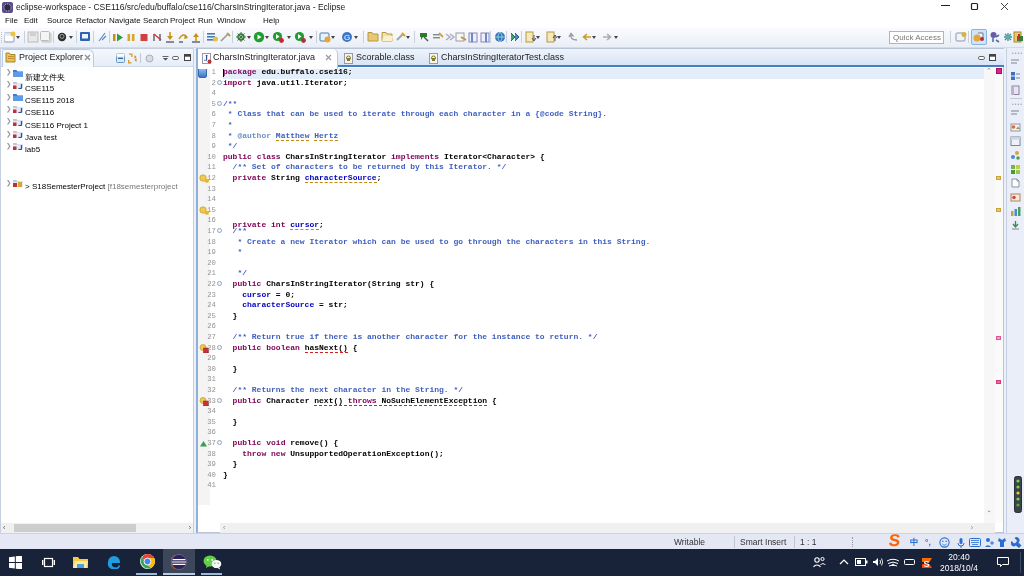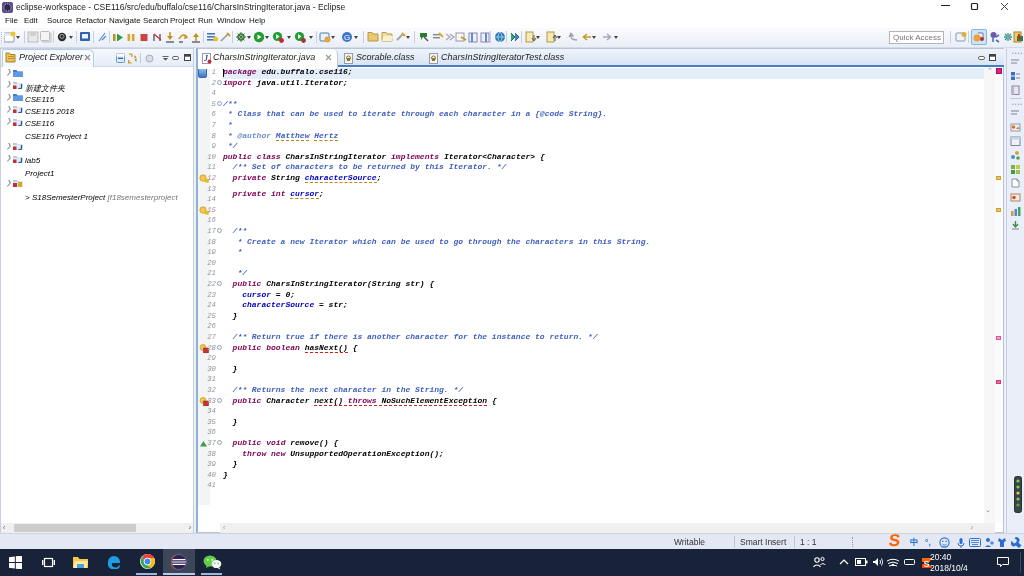--- a/index.html
+++ b/index.html
@@ -17,31 +17,31 @@
 #menubar span { position:absolute; top:2px; }
 
 
 #toolbar { left:0; top:28px; width:1024px; height:20px; background:linear-gradient(#fafbfd,#e9eef7); border-bottom:1px solid #d2dbe8; }
 .tbi { position:absolute; top:3px; width:12px; height:12px; }
 .tbsep { position:absolute; top:3px; width:1px; height:12px; background:#c8d0dc; }
 .tbarr { position:absolute; top:8px; width:0; height:0; border-left:2.5px solid transparent; border-right:2.5px solid transparent; border-top:3px solid #444; }
 #qa { left:889px; top:3px; width:55px; height:13px; background:#fff; border:1px solid #b4b4b4; font-size:8px; color:#777; padding-left:3px; line-height:12px; white-space:nowrap; overflow:hidden; }
 
 
-#main { left:0; top:48px; width:1024px; height:485px; background:#eaeff8;font-style:italic; }
+#main { left:0; top:48px; width:1024px; height:485px; background:#eaeff8; }
 
 
 #explorer { left:0; top:0; width:194px; height:485px; background:#fff; border:1px solid #c6d0e0; }
 #exp-head { left:0; top:0; width:192px; height:18px; background:linear-gradient(#f4f8fd,#e5edf8); border-bottom:1px solid #cfd9e8; }
 #exp-tab { left:1px; top:0px; width:92px; height:18px; background:#f8fbfe; border:1px solid #b9cce4; border-bottom:none; border-radius:2px 6px 0 0; }
 #exp-title { left:18px; top:3px; font-size:9px; color:#222; }
 #tree { left:0; top:17px; width:192px; height:440px; font-size:8px; color:#000; }
 .trow { position:absolute; left:0; height:12.3px; width:192px; white-space:nowrap; }
 .trow .chev { position:absolute; left:5px; top:2.5px; color:#97979d; font-size:6.5px; }
-.trow .lbl { position:absolute; left:24px; top:17px; }
+.trow .lbl { position:absolute; left:24px; top:6px; }
 .ticon { position:absolute; left:12px; top:1px; width:10px; height:9px; }
 #exp-hscroll { left:0px; top:474px; width:192px; height:10px; background:#f0f0f0; }
 #exp-thumb { left:13px; top:1px; width:122px; height:8px; background:#cdcdcd; }
 
 
 #editor { left:196px; top:0; width:808px; height:485px; background:#fff; border:1px solid #b9c4d6; border-left:2px solid #8fb0d8; }
 #tabbar { left:0; top:0; width:806px; height:18px; background:linear-gradient(#eff4fb,#d8e4f4); border-bottom:2px solid #467ec2; font-size:9px; color:#222; }
 .etab { position:absolute; top:0; height:18px; font-size:9px; color:#333; }
 #tab1 { left:0; width:140px; background:#ffffff; border-right:1px solid #bcc8da; border-radius:0 5px 0 0; z-index:2; height:20px; }
 .tabtxt { position:absolute; top:3px; }
@@ -73,21 +73,21 @@
 
 
 #statusbar { left:0; top:533px; width:1024px; height:16px; background:#e4e8f5; border-top:1px solid #cdd2e0; font-size:8.5px; color:#333; }
 #statusbar .st { position:absolute; top:3px; }
 .stsep { position:absolute; top:2px; width:1px; height:12px; background:#c0c6d4; }
 
 
 #taskbar { left:0; top:549px; width:1024px; height:27px; background:#182238; }
 .tkbtn { position:absolute; top:0; width:31px; height:26px; }
 .tkul { position:absolute; bottom:0px; left:5px; width:21px; height:2px; background:#9db8dc; }
-#clock { position:absolute; right:36px; top:3px; width:58px; text-align:left; font-size:8.5px; color:#fff; line-height:10.5px; }
+#clock { position:absolute; right:36px; top:3px; width:58px; text-align:center; font-size:8.5px; color:#fff; line-height:10.5px; }
 </style>
 </head>
 <body>
 <div id="root">
 
   <div class="abs" id="titlebar">
     <svg class="abs" style="left:2px;top:2px" width="11" height="11">
         <rect width="11" height="11" rx="2" fill="#5c4a8a"></rect>
         <circle cx="5.5" cy="5.5" r="3.6" fill="#2e2a4a" stroke="#cfd0e6" stroke-width="1" stroke-dasharray="1 1"></circle>
       </svg>
@@ -104,21 +104,21 @@
   <div class="abs" id="menubar">
     <span style="left:5px">File</span>
       <span style="left:24px">Edit</span>
       <span style="left:47px">Source</span>
       <span style="left:76px">Refactor</span>
       <span style="left:109px">Navigate</span>
       <span style="left:143px">Search</span>
       <span style="left:170px">Project</span>
       <span style="left:198px">Run</span>
       <span style="left:217px">Window</span>
-      <span style="left:249px">Help</span>
+      <span style="left:263px">Help</span>
   </div>
 
   <div class="abs" id="toolbar">
     <span class="abs" style="left:1px;top:4px;width:1px;height:11px;border-left:1px dotted #b8c2d2"></span>
     <svg class="tbi" style="left:4px">
         <rect x="0" y="2" width="10" height="9" rx="1" fill="#fdfdfd" stroke="#8a97ad"></rect>
         <rect x="0" y="2" width="10" height="2.5" fill="#dce6f2"></rect>
         <circle cx="9" cy="3" r="2.5" fill="#f4c430"></circle>
       </svg>
     <span class="tbarr" style="left:16px"></span>
@@ -402,39 +402,39 @@
           <div class="trow" style="top:48.7px">
             <span class="chev">❯</span>
             <svg class="ticon" style="top:2px">
               <path d="M0 2 h3.5 l1 1.5 H10 V9 H0 Z" fill="#b9c6da"></path>
               <path d="M0 3.8 h10 V9 H0 Z" fill="#e4ebf5"></path>
               <rect x="0" y="5.5" width="3.5" height="3.5" fill="#c03030"></rect>
               <path d="M8.5 4 v3.2 a1.5 1.5 0 0 1 -2.8 0.8" fill="none" stroke="#2a50a0" stroke-width="1.3"></path>
             </svg>
             <span class="lbl">CSE116 Project 1</span>
           </div>
+          <div class="trow" style="top:61px">
+            <span class="chev">❯</span>
+            <svg class="ticon" style="top:2px">
+              <path d="M0 2 h3.5 l1 1.5 H10 V9 H0 Z" fill="#b9c6da"></path>
+              <path d="M0 3.8 h10 V9 H0 Z" fill="#e4ebf5"></path>
+              <rect x="0" y="5.5" width="3.5" height="3.5" fill="#c03030"></rect>
+              <path d="M8.5 4 v3.2 a1.5 1.5 0 0 1 -2.8 0.8" fill="none" stroke="#2a50a0" stroke-width="1.3"></path>
+            </svg>
+            <span class="lbl">Java test</span>
+          </div>
           <div class="trow" style="top:73.30000000000001px">
             <span class="chev">❯</span>
             <svg class="ticon" style="top:2px">
               <path d="M0 2 h3.5 l1 1.5 H10 V9 H0 Z" fill="#b9c6da"></path>
               <path d="M0 3.8 h10 V9 H0 Z" fill="#e4ebf5"></path>
               <rect x="0" y="5.5" width="3.5" height="3.5" fill="#c03030"></rect>
               <path d="M8.5 4 v3.2 a1.5 1.5 0 0 1 -2.8 0.8" fill="none" stroke="#2a50a0" stroke-width="1.3"></path>
             </svg>
             <span class="lbl">lab5</span>
-          </div>
-          <div class="trow" style="top:85.60000000000001px">
-            <span class="chev">❯</span>
-            <svg class="ticon" style="top:2px">
-              <path d="M0 2 h3.5 l1 1.5 H10 V9 H0 Z" fill="#b9c6da"></path>
-              <path d="M0 3.8 h10 V9 H0 Z" fill="#e4ebf5"></path>
-              <rect x="0" y="5.5" width="3.5" height="3.5" fill="#c03030"></rect>
-              <path d="M8.5 4 v3.2 a1.5 1.5 0 0 1 -2.8 0.8" fill="none" stroke="#2a50a0" stroke-width="1.3"></path>
-            </svg>
-            <span class="lbl">Project1</span>
           </div>
           <div class="trow" style="top:110.2px">
             <span class="chev">❯</span>
             <svg class="ticon" style="top:2px">
               <path d="M0 2 h3.5 l1 1.5 H10 V9 H0 Z" fill="#b9c6da"></path>
               <path d="M0 3.8 h10 V9 H0 Z" fill="#dde6f2"></path>
               <rect x="0" y="5" width="4" height="4" fill="#c03030"></rect>
               <rect x="5" y="4" width="4" height="5" fill="#d9a62e"></rect>
             </svg>
             <span class="lbl">&gt; S18SemesterProject <span style="color:#777">[f18semesterproject</span></span>
@@ -558,21 +558,21 @@
           <div class="crow" style="top:21.2px"></div>
           <div class="crow" style="top:31.799999999999997px"><span class="cm">/**</span></div>
           <div class="crow" style="top:42.4px"><span class="cm"> * Class that can be used to iterate through each character in a {@code String}.</span></div>
           <div class="crow" style="top:53px"><span class="cm"> *</span></div>
           <div class="crow" style="top:63.599999999999994px"><span class="cm"> * </span><span class="tg">@author</span><span class="cm"> <span class="wv-y">Matthew</span> <span class="wv-y">Hertz</span></span></div>
           <div class="crow" style="top:74.2px"><span class="cm"> */</span></div>
           <div class="crow" style="top:95.39999999999999px">  <span class="cm">/** Set of characters to be returned by this Iterator. */</span></div>
           <div class="crow" style="top:84.8px"><span class="kw">public</span> <span class="kw">class</span> CharsInStringIterator <span class="kw">implements</span> Iterator&lt;Character&gt; {</div>
           <div class="crow" style="top:106px">  <span class="kw">private</span> String <span class="wv-y"><span class="fld">characterSource</span></span>;</div>
           <div class="crow" style="top:116.6px"></div>
-          <div class="crow" style="top:122px">  <span class="kw">private</span> <span class="kw">int</span> <span class="wv-y"><span class="fld">cursor</span></span>;</div>
+          <div class="crow" style="top:153px">  <span class="kw">private</span> <span class="kw">int</span> <span class="wv-y"><span class="fld">cursor</span></span>;</div>
           <div class="crow" style="top:148.4px"></div>
           <div class="crow" style="top:159px">  <span class="cm">/**</span></div>
           <div class="crow" style="top:169.6px"><span class="cm">   * Create a new Iterator which can be used to go through the characters in this String.</span></div>
           <div class="crow" style="top:180.2px"><span class="cm">   *</span></div>
           <div class="crow" style="top:201.4px"><span class="cm">   */</span></div>
           <div class="crow" style="top:212px">  <span class="kw">public</span> CharsInStringIterator(String str) {</div>
           <div class="crow" style="top:222.6px">    <span class="fld">cursor</span> = 0;</div>
           <div class="crow" style="top:233.2px">    <span class="fld">characterSource</span> = str;</div>
           <div class="crow" style="top:243.79999999999998px">  }</div>
           <div class="crow" style="top:254.39999999999998px"></div>

